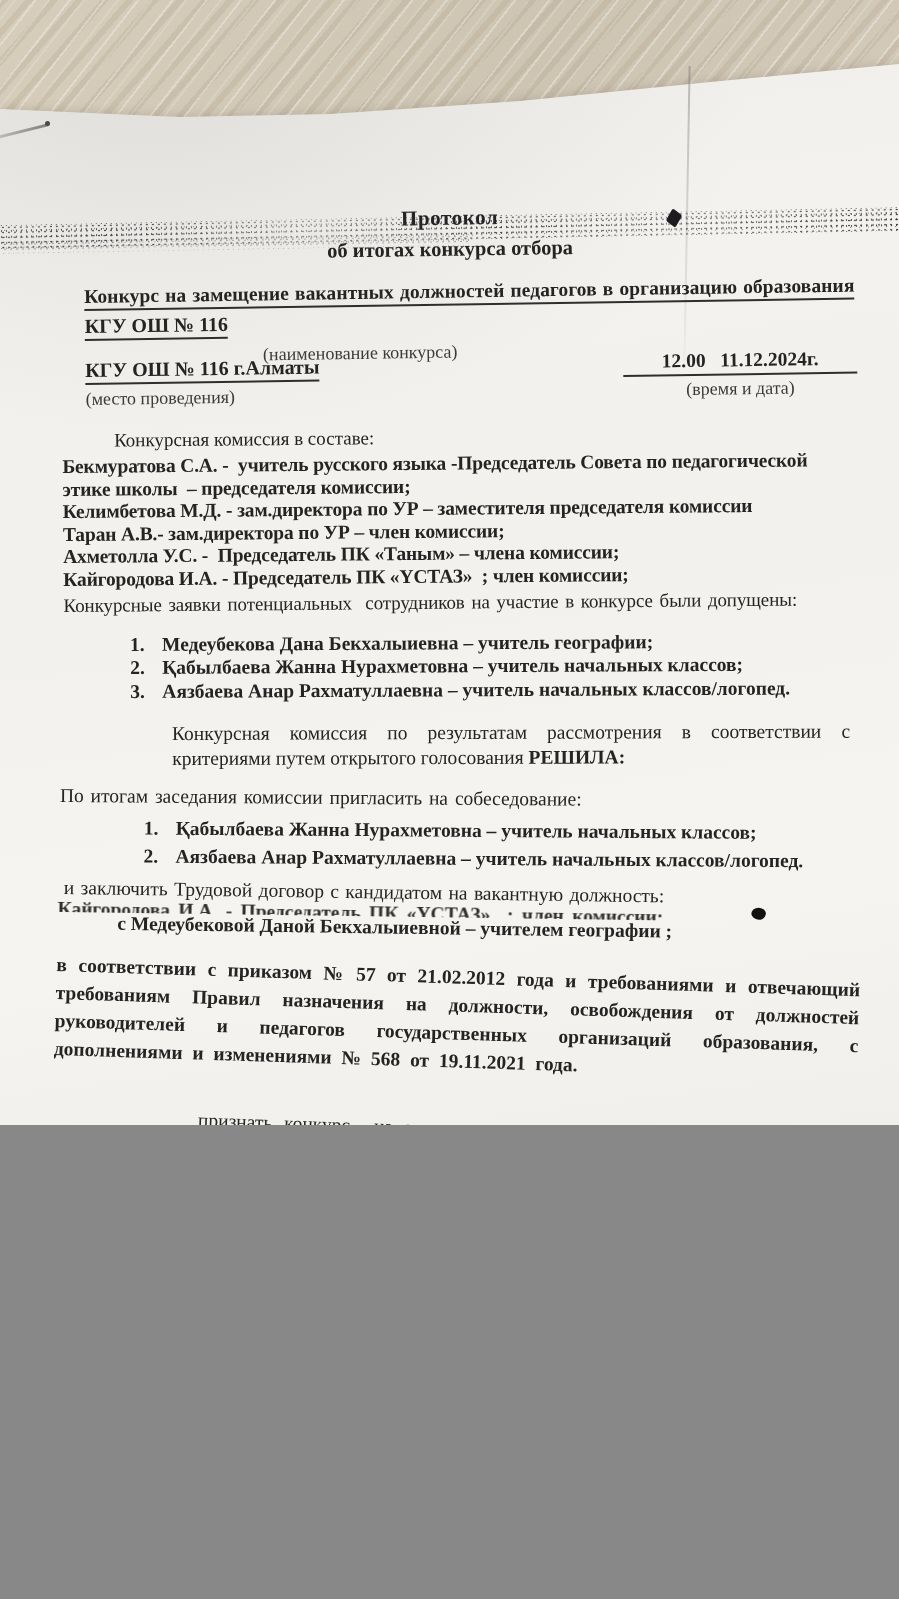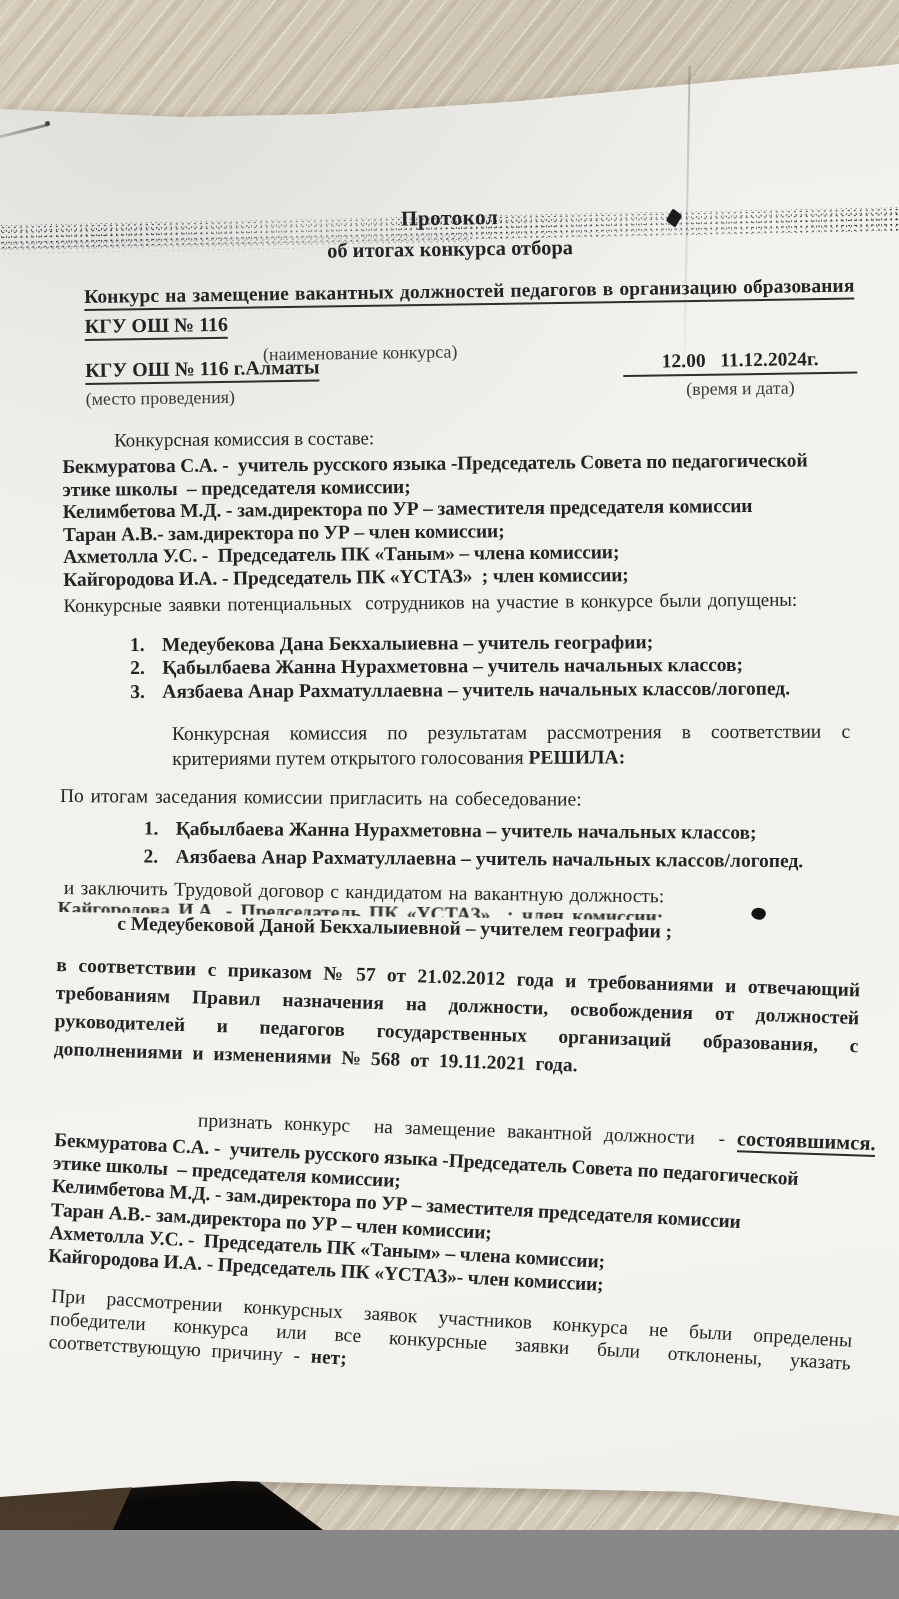--- a/index.html
+++ b/index.html
@@ -1,17 +1,17 @@
 <!DOCTYPE html>
 <html><head>
 <meta charset="utf-8">
 <style>
   html,body{margin:0;padding:0;background:#888;}
   #canvas{
-    position:relative;width:899px;height:1530px;overflow:hidden;
+    position:relative;width:899px;height:1125px;overflow:hidden;
     font-family:"Liberation Serif","DejaVu Serif",serif;color:#242424;
   }
   
   .bg-wood{
     position:absolute;inset:0;
     background:
       repeating-linear-gradient(128deg, rgba(255,255,255,0.30) 0 2px, rgba(255,255,255,0) 2px 11px, rgba(255,255,255,0.16) 11px 13px, rgba(255,255,255,0) 13px 27px),
       repeating-linear-gradient(131deg, rgba(168,152,126,0.22) 0 6px, rgba(0,0,0,0) 6px 19px),
       linear-gradient(115deg,#d6cdbb 0%,#cdc4b2 40%,#d9d1c0 100%);
   }

